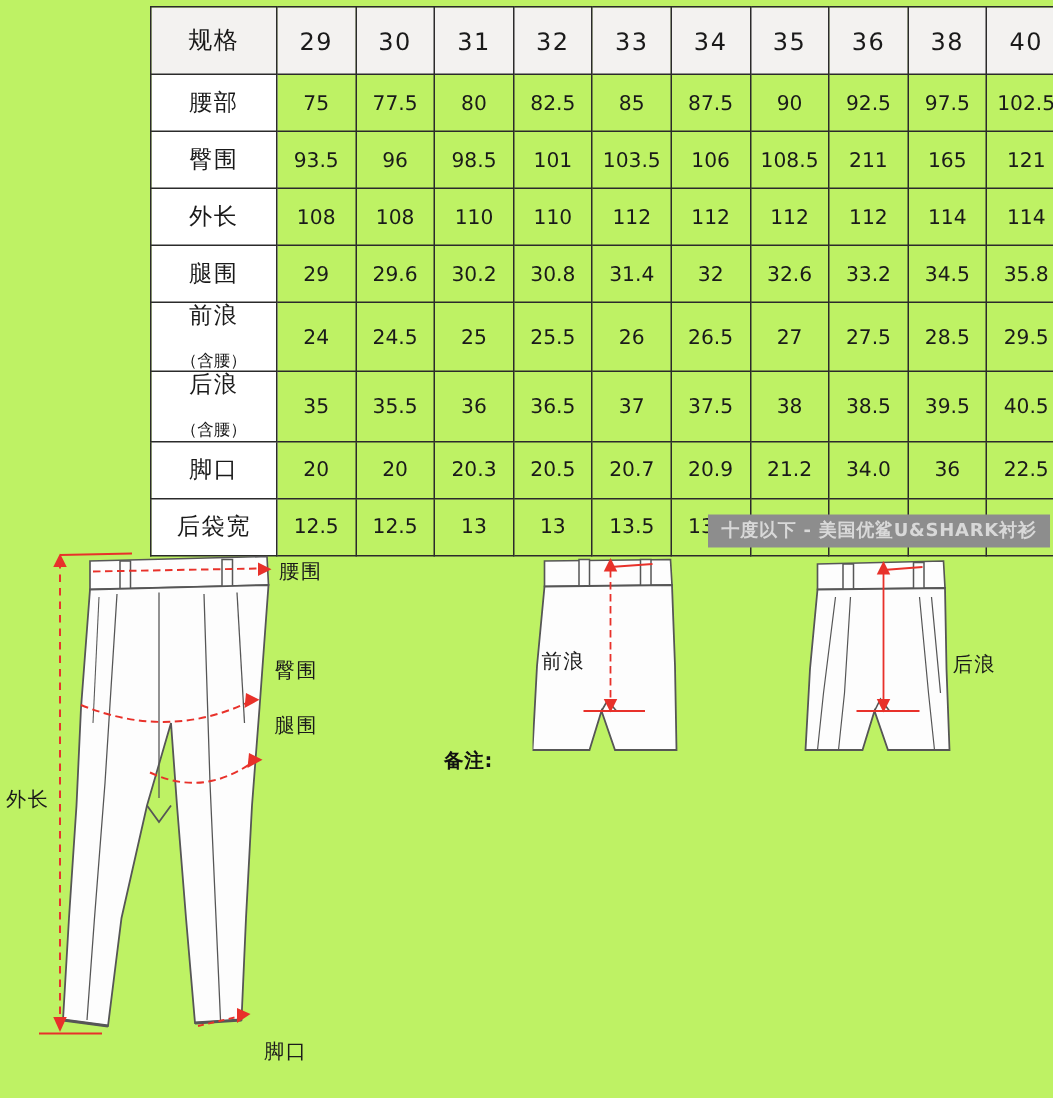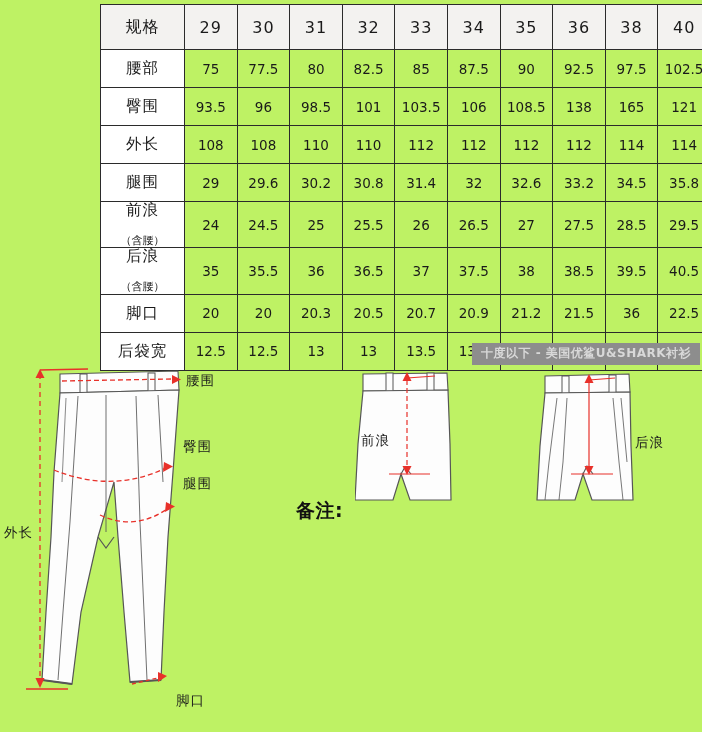--- a/index.html
+++ b/index.html
@@ -121,21 +121,21 @@
   }
 
   
   #notes {
     position: absolute;
     left: 296px;
     top: 498px;
     width: 400px;
   }
   #notes-title {
-    font-size: 19px;
+    font-size: 13px;
     font-weight: bold;
     color: #111;
     letter-spacing: 0.5px;
     margin-bottom: 6px;
   }
   .note-line {
     font-size: 12.8px;
     color: #1a1a1a;
     line-height: 22.5px;
     white-space: nowrap;
@@ -180,21 +180,21 @@
           </tr>
           <tr>
             <td class="rowlabel col-label"><span>臀围</span></td>
             <td class="cell col-val">93.5</td>
             <td class="cell col-val">96</td>
             <td class="cell col-val">98.5</td>
             <td class="cell col-val">101</td>
             <td class="cell col-val">103.5</td>
             <td class="cell col-val">106</td>
             <td class="cell col-val">108.5</td>
-            <td class="cell col-val">138</td>
+            <td class="cell col-val">211</td>
             <td class="cell col-val">165</td>
             <td class="cell col-val">121</td>
           </tr>
           <tr>
             <td class="rowlabel col-label"><span>外长</span></td>
             <td class="cell col-val">108</td>
             <td class="cell col-val">108</td>
             <td class="cell col-val">110</td>
             <td class="cell col-val">110</td>
             <td class="cell col-val">112</td>
@@ -245,21 +245,21 @@
           </tr>
           <tr>
             <td class="rowlabel col-label"><span>脚口</span></td>
             <td class="cell col-val">20</td>
             <td class="cell col-val">20</td>
             <td class="cell col-val">20.3</td>
             <td class="cell col-val">20.5</td>
             <td class="cell col-val">20.7</td>
             <td class="cell col-val">20.9</td>
             <td class="cell col-val">21.2</td>
-            <td class="cell col-val">21.5</td>
+            <td class="cell col-val">34.0</td>
             <td class="cell col-val">36</td>
             <td class="cell col-val">22.5</td>
           </tr>
           <tr>
             <td class="rowlabel col-label"><span>后袋宽</span></td>
             <td class="cell col-val">12.5</td>
             <td class="cell col-val">12.5</td>
             <td class="cell col-val">13</td>
             <td class="cell col-val">13</td>
             <td class="cell col-val">13.5</td>

